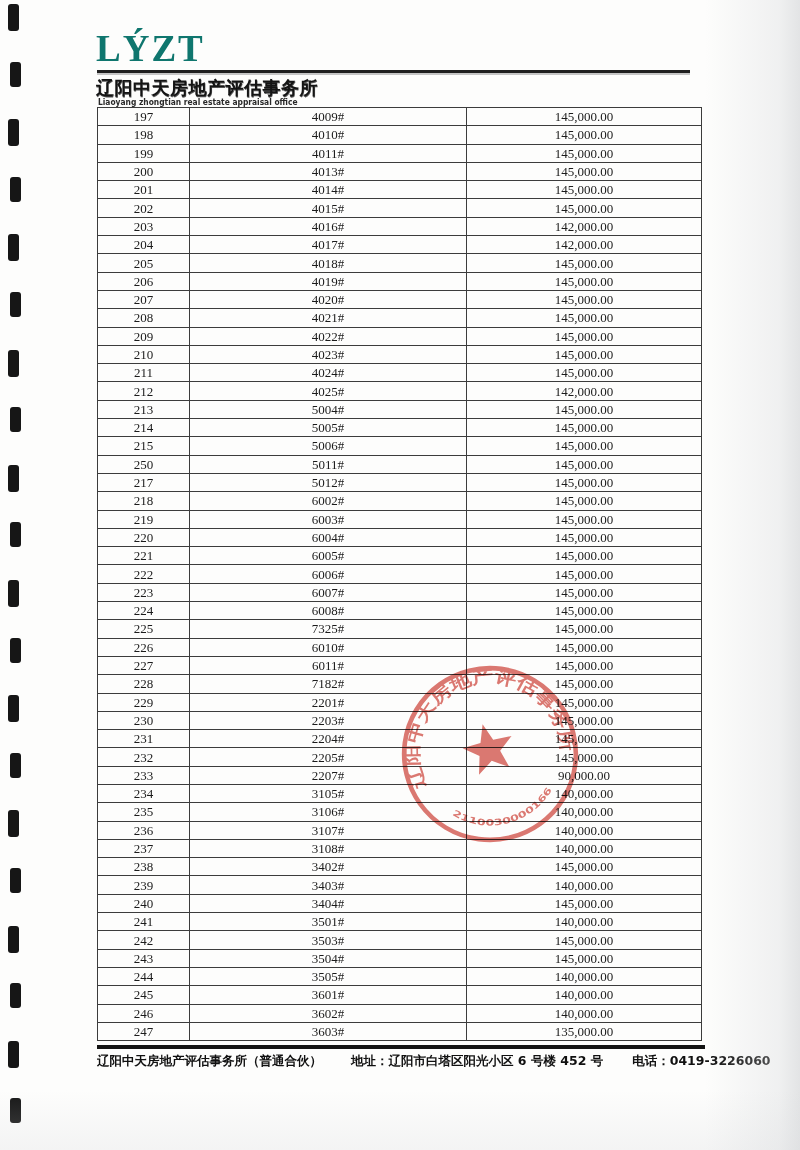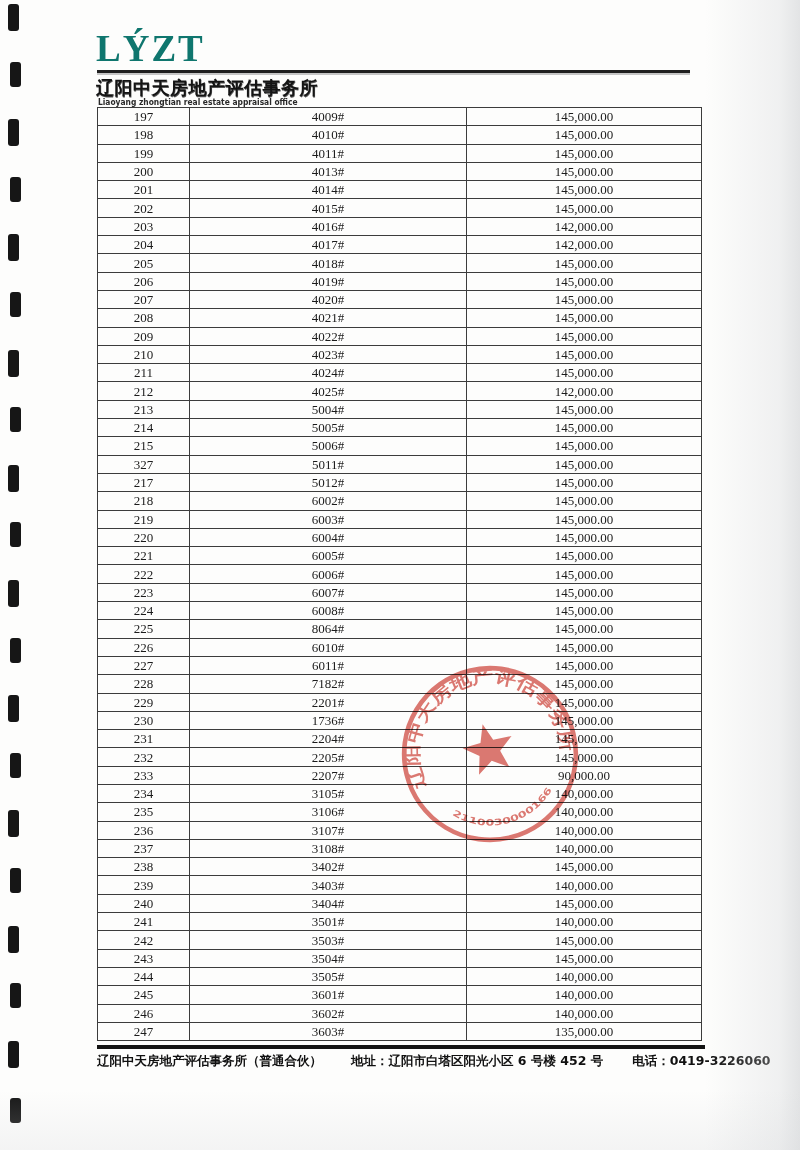--- a/index.html
+++ b/index.html
@@ -198,21 +198,21 @@
           <td class="c0">214</td>
           <td class="c1">5005#</td>
           <td class="c2">145,000.00</td>
         </tr>
         <tr>
           <td class="c0">215</td>
           <td class="c1">5006#</td>
           <td class="c2">145,000.00</td>
         </tr>
         <tr>
-          <td class="c0">327</td>
+          <td class="c0">250</td>
           <td class="c1">5011#</td>
           <td class="c2">145,000.00</td>
         </tr>
         <tr>
           <td class="c0">217</td>
           <td class="c1">5012#</td>
           <td class="c2">145,000.00</td>
         </tr>
         <tr>
           <td class="c0">218</td>
@@ -244,21 +244,21 @@
           <td class="c1">6007#</td>
           <td class="c2">145,000.00</td>
         </tr>
         <tr>
           <td class="c0">224</td>
           <td class="c1">6008#</td>
           <td class="c2">145,000.00</td>
         </tr>
         <tr>
           <td class="c0">225</td>
-          <td class="c1">8064#</td>
+          <td class="c1">7325#</td>
           <td class="c2">145,000.00</td>
         </tr>
         <tr>
           <td class="c0">226</td>
           <td class="c1">6010#</td>
           <td class="c2">145,000.00</td>
         </tr>
         <tr>
           <td class="c0">227</td>
           <td class="c1">6011#</td>
@@ -269,21 +269,21 @@
           <td class="c1">7182#</td>
           <td class="c2">145,000.00</td>
         </tr>
         <tr>
           <td class="c0">229</td>
           <td class="c1">2201#</td>
           <td class="c2">145,000.00</td>
         </tr>
         <tr>
           <td class="c0">230</td>
-          <td class="c1">1736#</td>
+          <td class="c1">2203#</td>
           <td class="c2">145,000.00</td>
         </tr>
         <tr>
           <td class="c0">231</td>
           <td class="c1">2204#</td>
           <td class="c2">145,000.00</td>
         </tr>
         <tr>
           <td class="c0">232</td>
           <td class="c1">2205#</td>

